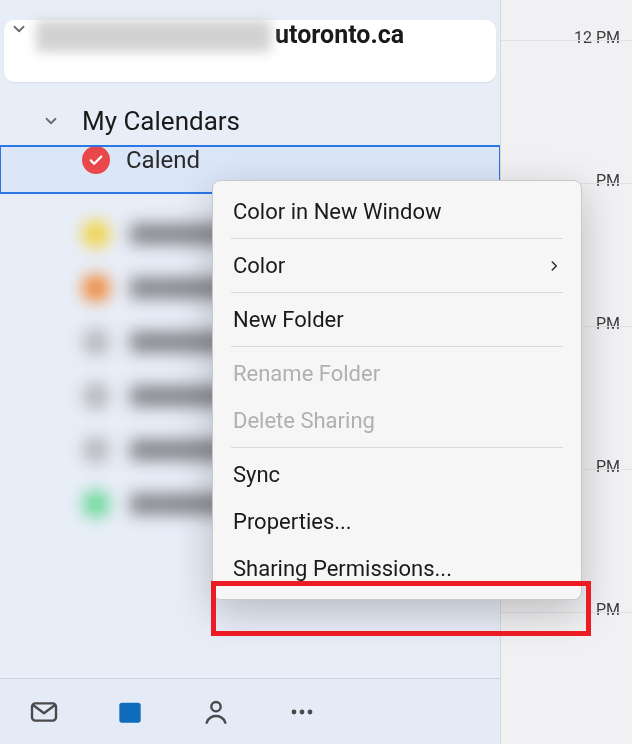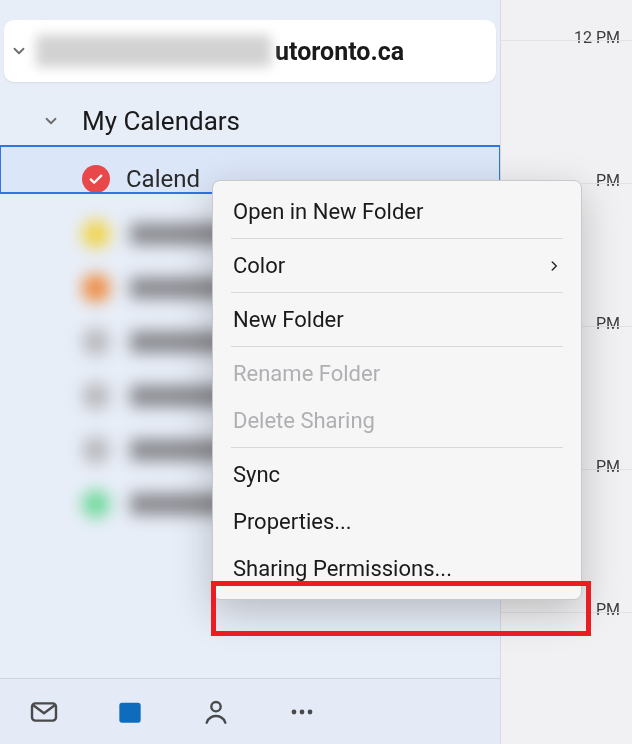--- a/index.html
+++ b/index.html
@@ -39,21 +39,20 @@
       right: 0;
       height: 1px;
       background: #e2e2e5;
     }
     .account-pill {
       margin: 8px 4px 8px 4px;
       background: #ffffff;
       border-radius: 10px;
       height: 62px;
       display: flex;
-      align-items: center;
       padding: 0 12px 0 6px;
       box-shadow: 0 1px 2px rgba(0,0,0,0.08);
     }
     .chev {
       width: 18px;
       height: 18px;
       color: #6c6c70;
       margin-right: 8px;
       flex-shrink: 0;
     }
@@ -77,21 +76,21 @@
       gap: 12px;
     }
     .group-header .chev { margin-right: 10px; }
     .group-title {
       font-size: 26px;
       color: #1a1a1a;
       font-weight: 400;
     }
     .cal-item {
       display: flex;
-      align-items: flex-end;
+      align-items: flex-start;
       height: 47px;
       padding-left: 26px;
     }
     .cal-item.selected {
       outline: 2px solid #2b78e4;
       outline-offset: -1px;
       background: #dbe6f8;
       padding-left: 82px;
     }
     .cal-check {
@@ -284,21 +283,21 @@
     <div class="time-label" style="top: 314px;">PM</div>
     <div class="time-row-line" style="top: 326px;"></div>
     <div class="time-label" style="top: 457px;">PM</div>
     <div class="time-row-line" style="top: 469px;"></div>
     <div class="time-label" style="top: 600px;">PM</div>
     <div class="time-row-line" style="top: 612px;"></div>
   </div>
 
 <div class="context-menu" id="ctx-menu">
     <div class="menu-item">
-      <span>Open in New Folder</span>
+      <span>Color in New Window</span>
     </div>
     <div class="menu-sep"></div>
     <div class="menu-item">
       <span>Color</span>
       <svg viewBox="0 0 24 24" class="menu-chevron">
         <path d="M9 5l7 7-7 7" fill="none" stroke="currentColor" stroke-width="2.5" stroke-linecap="round" stroke-linejoin="round"></path>
       </svg>
     </div>
     <div class="menu-sep"></div>
     <div class="menu-item">

